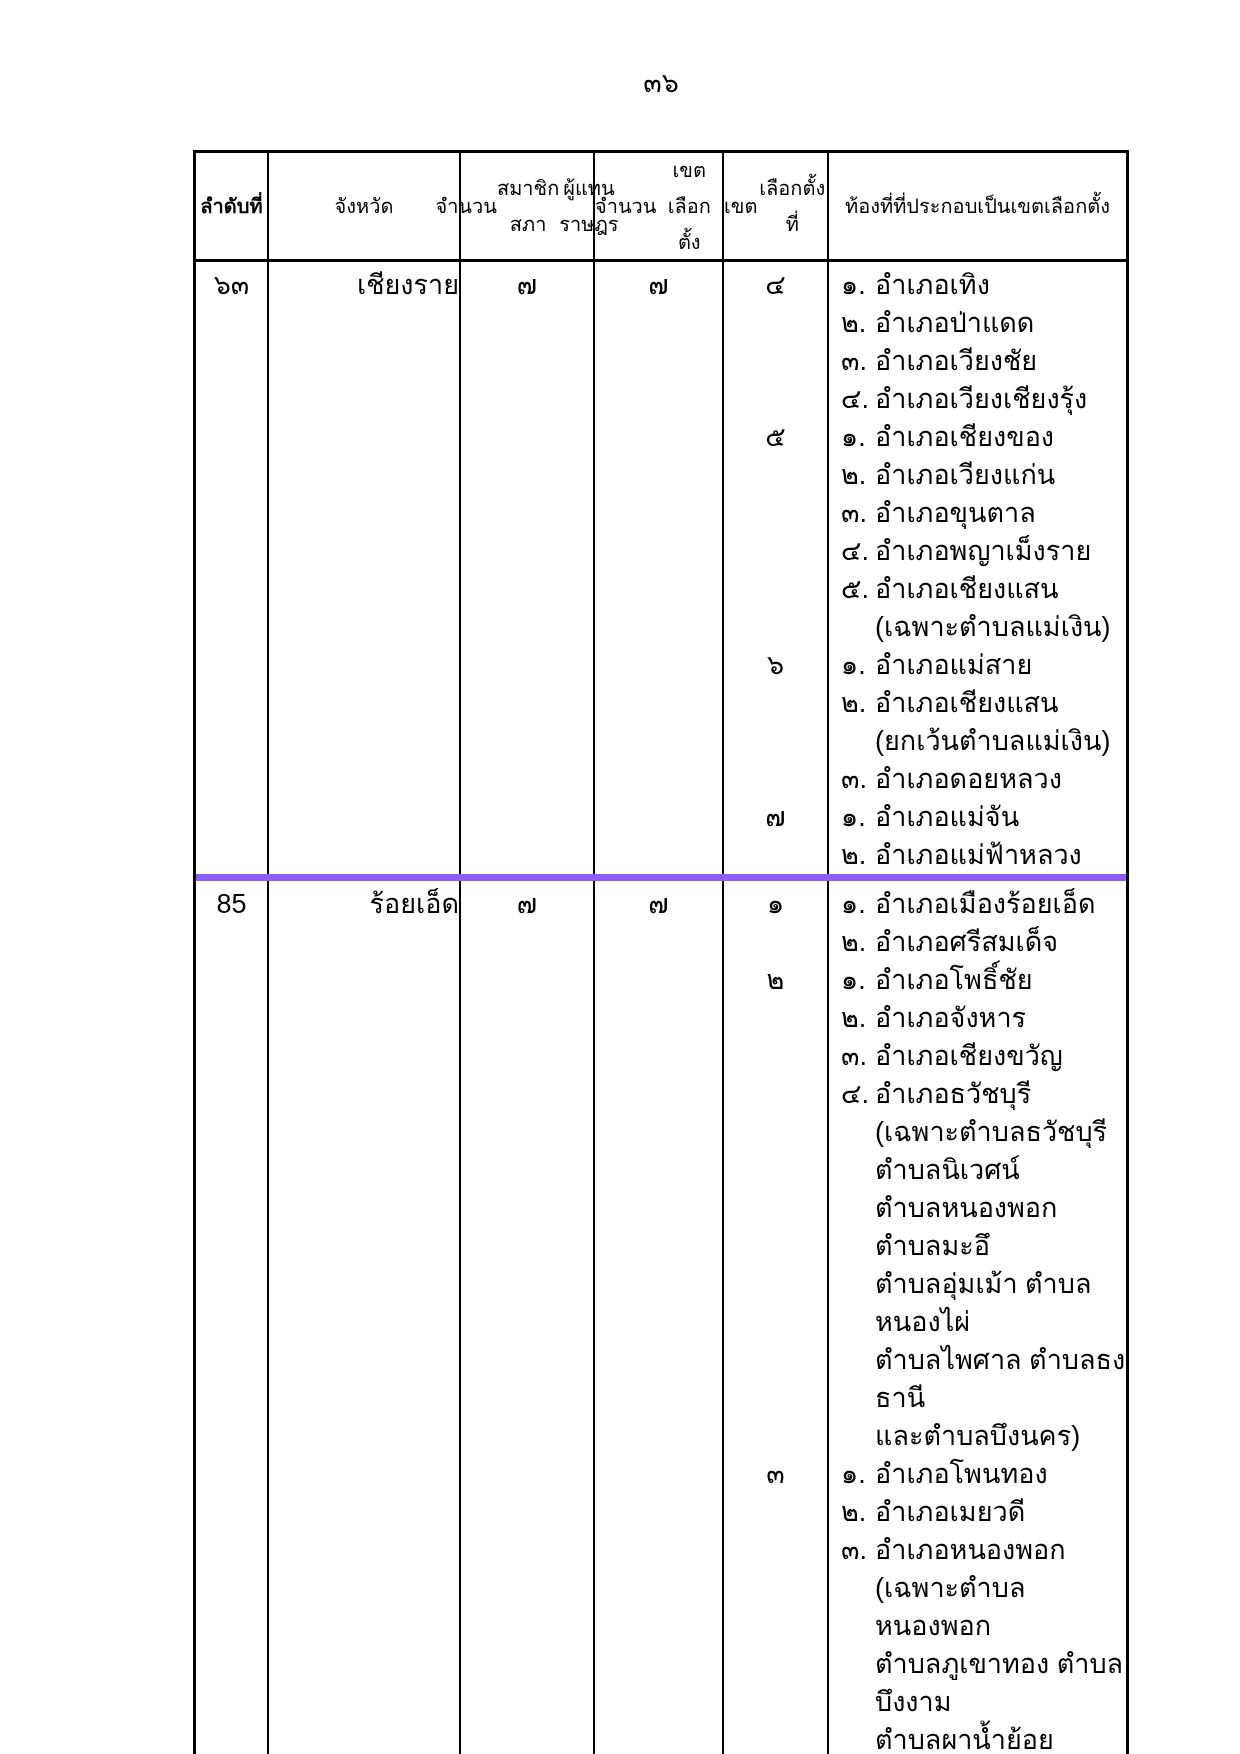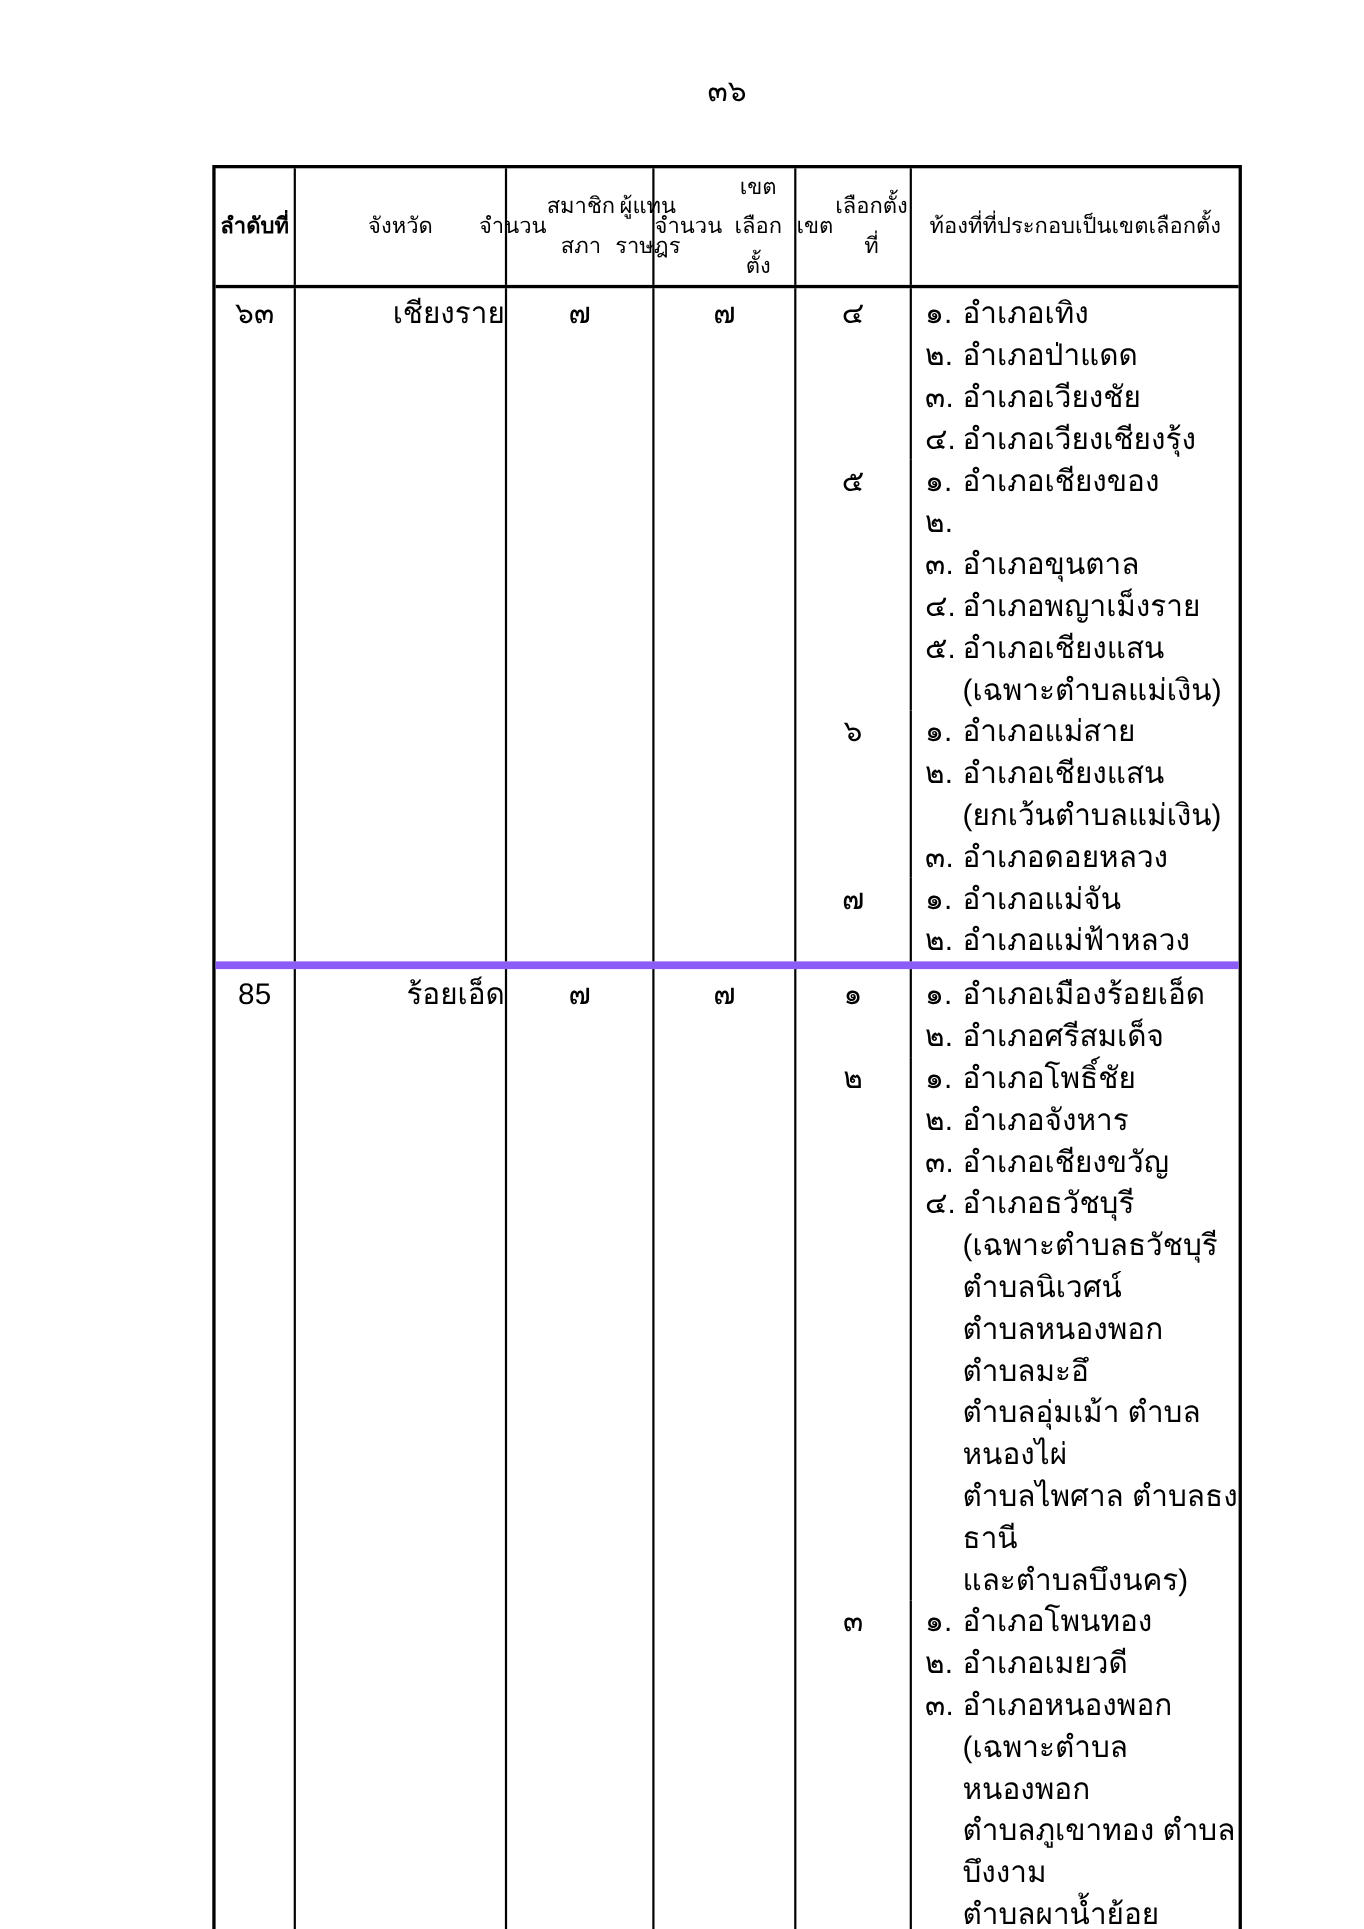--- a/index.html
+++ b/index.html
@@ -129,20 +129,23 @@
               <div class="dnum">๕</div>
               <div class="ditems">
                 <div class="item">
                   <div class="inum">๑.</div>
                   <div class="ilines">
                     <div class="iline">อำเภอเชียงของ</div>
                   </div>
                 </div>
                 <div class="item">
                   <div class="inum">๒.</div>
+                  <div class="ilines">
+                    <div class="iline">อำเภอเวียงแก่น</div>
+                  </div>
                 </div>
                 <div class="item">
                   <div class="inum">๓.</div>
                   <div class="ilines">
                     <div class="iline">อำเภอขุนตาล</div>
                   </div>
                 </div>
                 <div class="item">
                   <div class="inum">๔.</div>
                   <div class="ilines">

